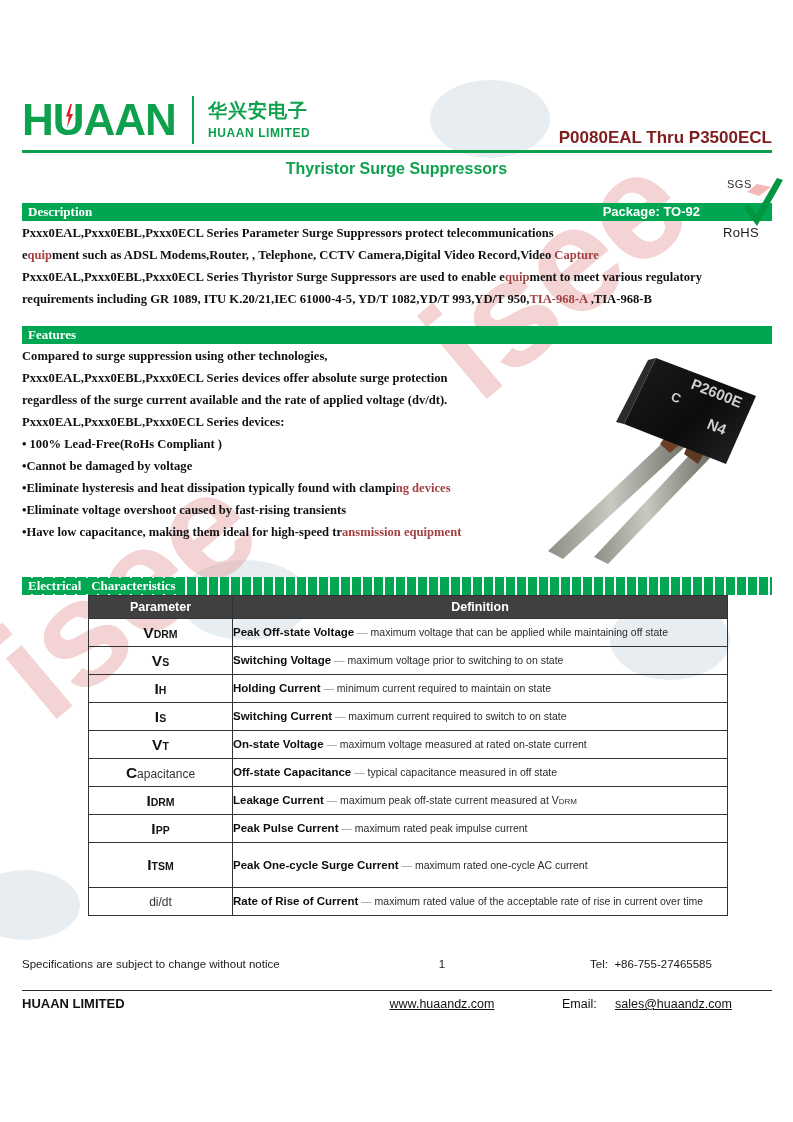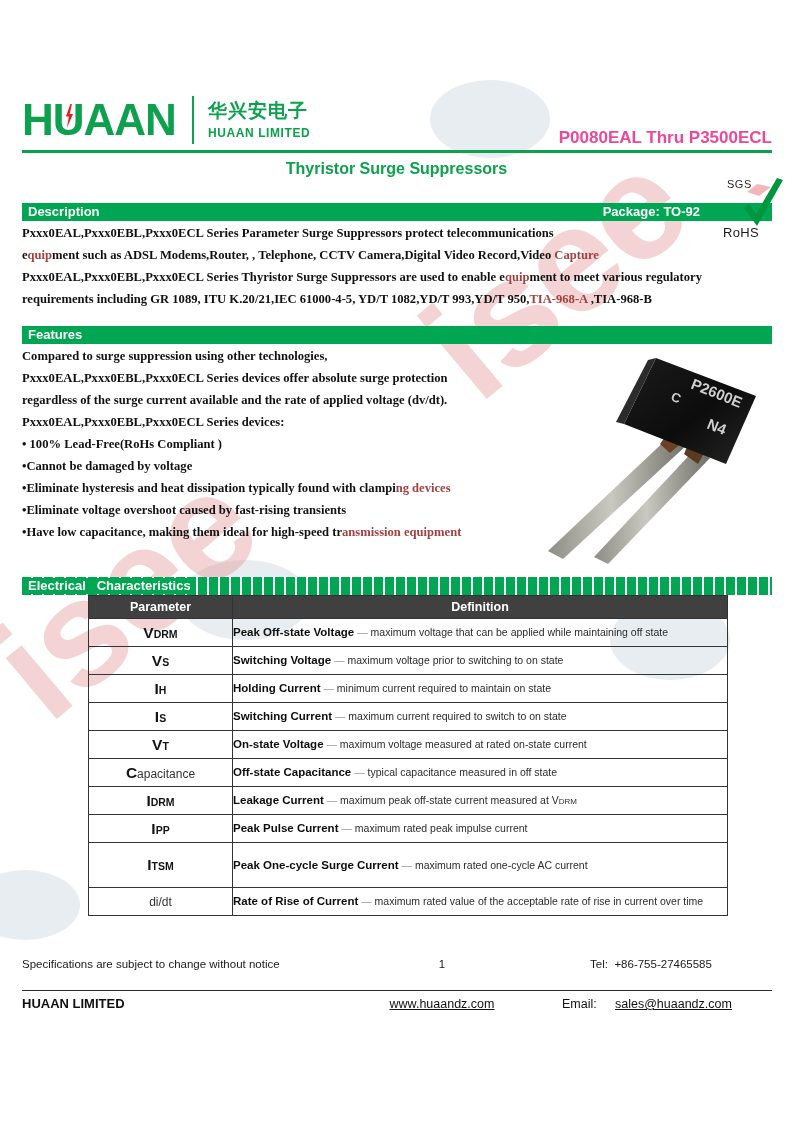--- a/index.html
+++ b/index.html
@@ -111,21 +111,21 @@
     line-height: 16px;
     margin-top: 2px;
   }
   .part-range {
     position: absolute;
     right: 0;
     top: 32px;
     font-family: "Liberation Sans", sans-serif;
     font-weight: bold;
     font-size: 17px;
-    color: #ec4899;
+    color: #7f1d1d;
   }
   .header-rule {
     position: absolute;
     left: 22px;
     top: 150px;
     width: 750px;
     height: 3px;
     background: #0DA14D;
     z-index: 10;
   }
@@ -148,21 +148,21 @@
     left: 22px;
     width: 750px;
     height: 18px;
     background: #00A651;
     z-index: 10;
   }
   .band-label {
     position: absolute;
     left: 6px;
     top: 1px;
-    font-family: Liberation Sans, sans-serif;
+    font-family: Liberation Serif, serif;
     font-weight: bold;
     font-size: 13px;
     color: #ffffff;
     line-height: 16px;
   }
   .band-right {
     position: absolute;
     right: 72px;
     top: 1px;
     font-family: "Liberation Sans", sans-serif;

